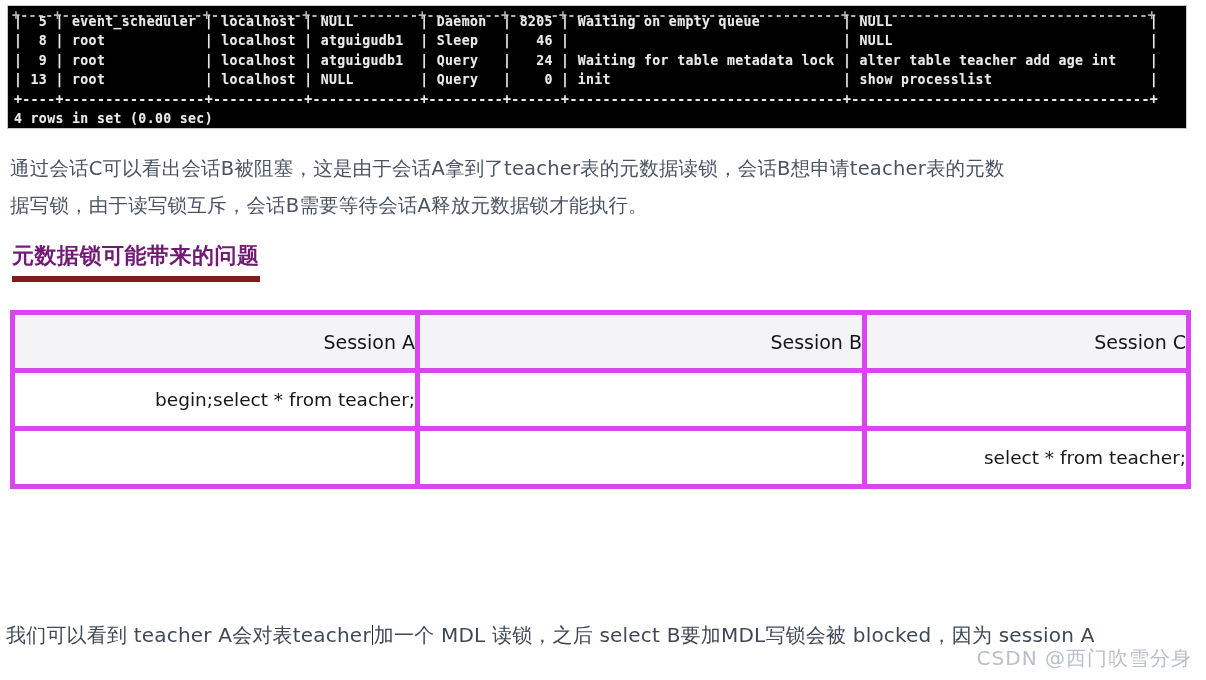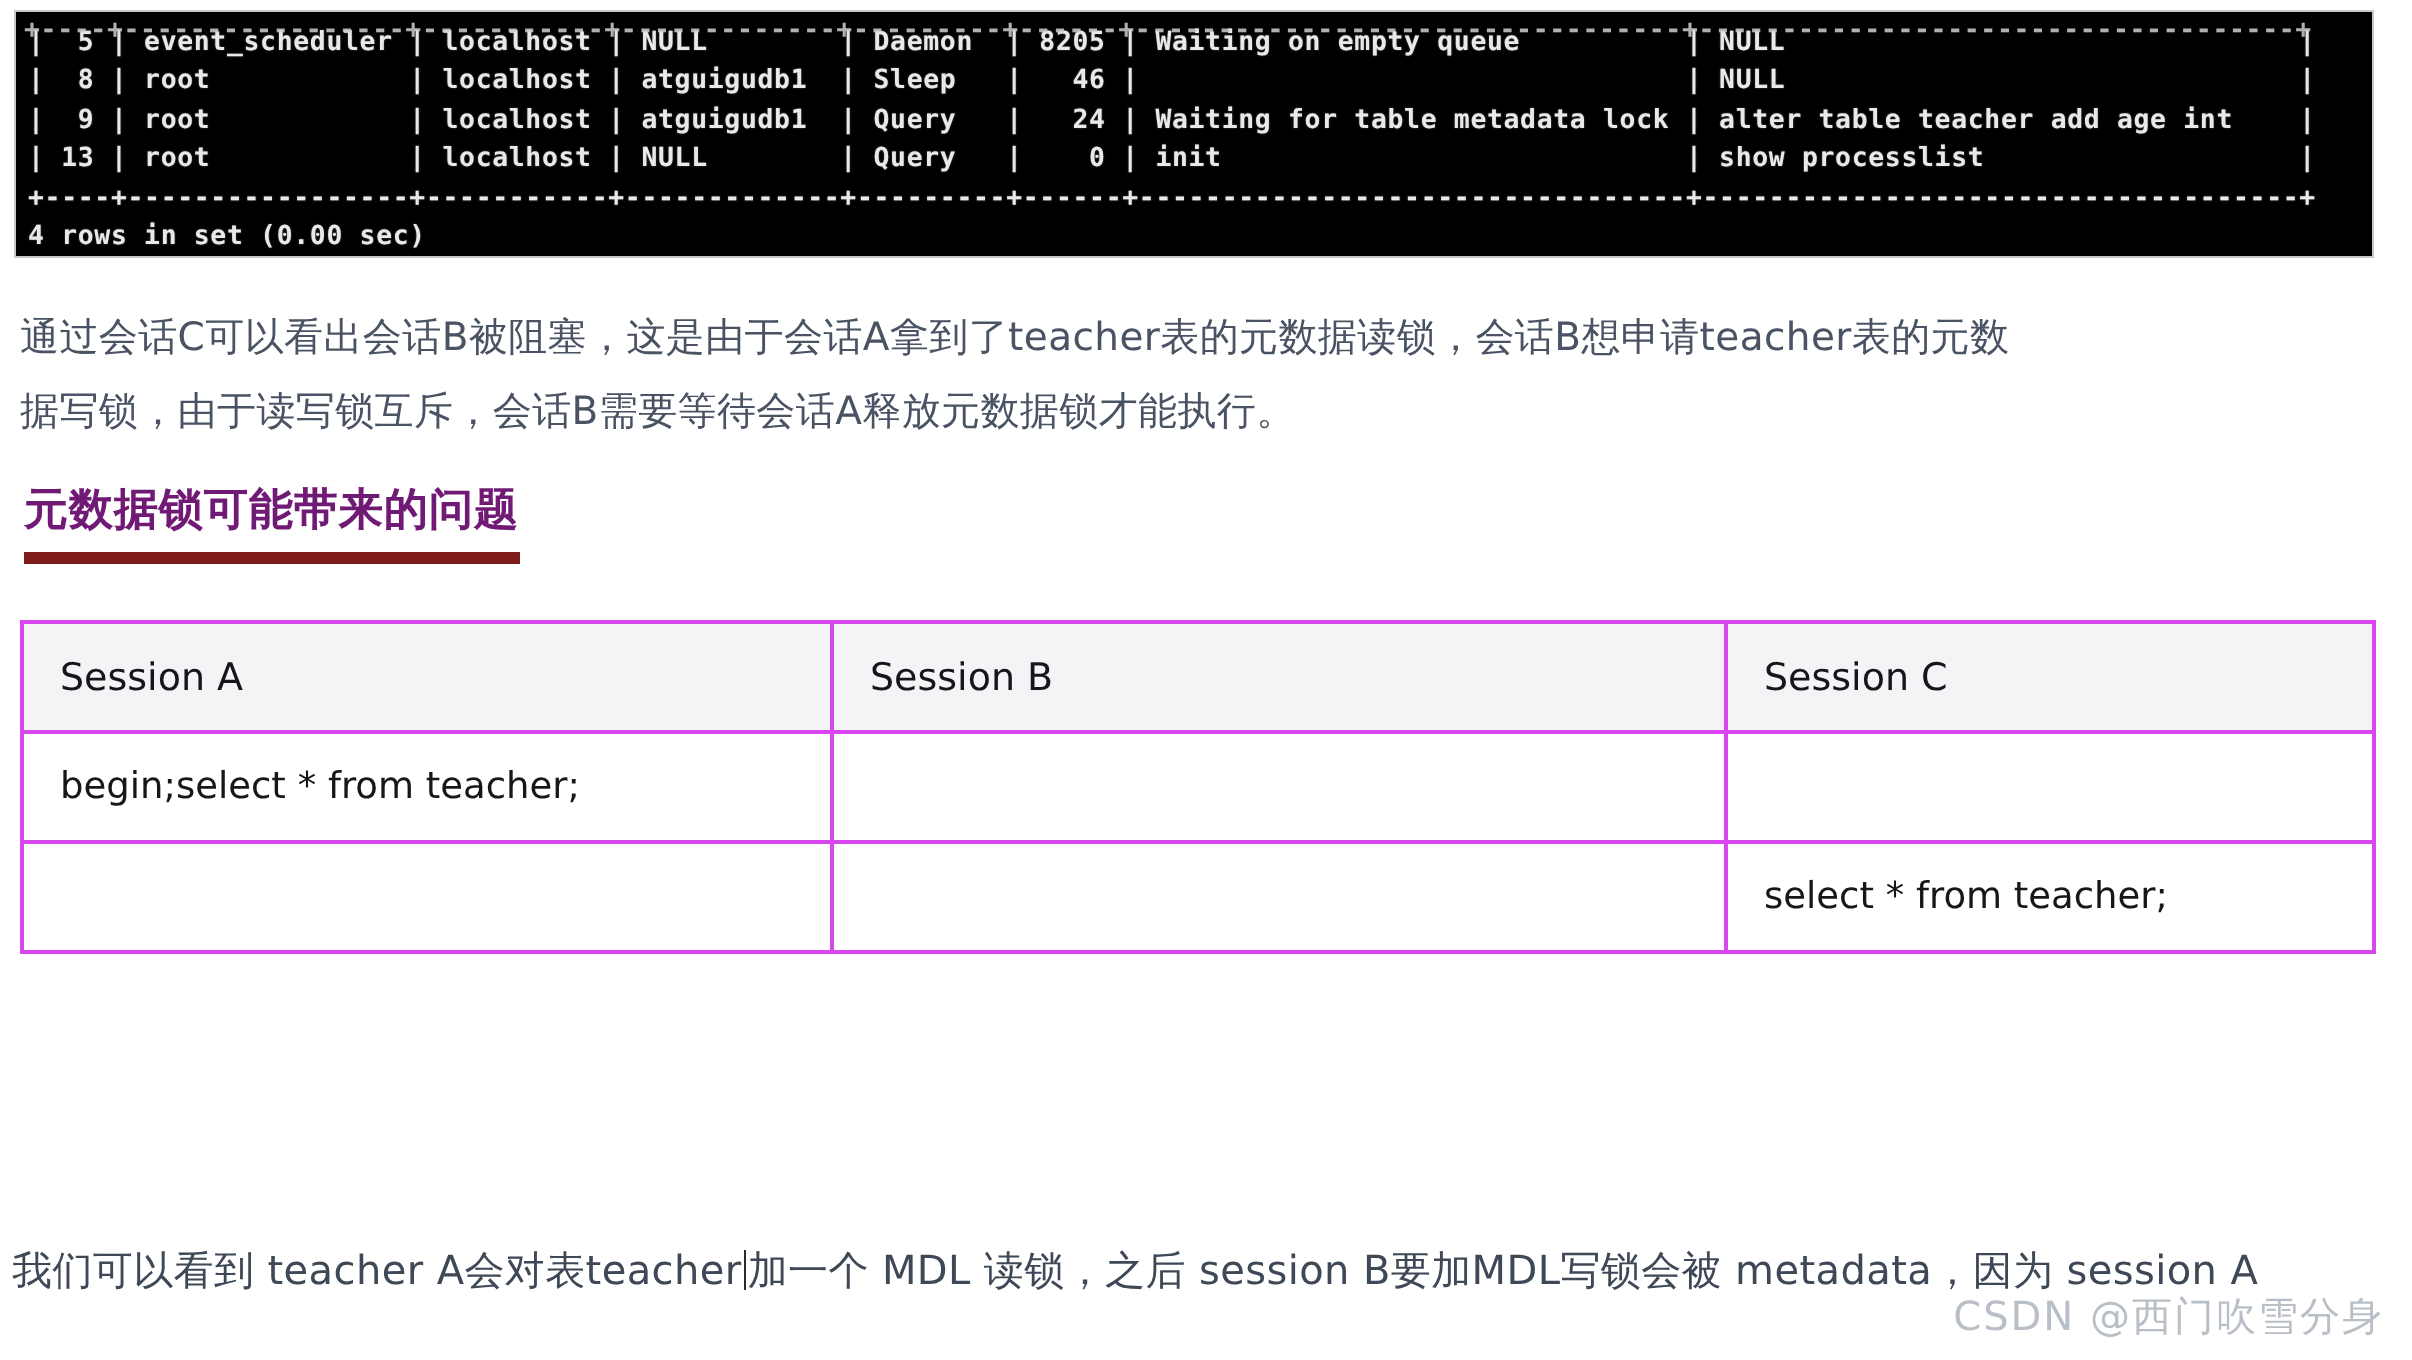--- a/index.html
+++ b/index.html
@@ -84,22 +84,22 @@
   #session-table {
     position: absolute;
     left: 10px;
     top: 310px;
     width: 1176px;
     border-collapse: collapse;
     table-layout: fixed;
     background: #ffffff;
   }
   #session-table th, #session-table td {
-    border: 2px solid #d946ef;
-    text-align: left;
+    border: 5px solid #d946ef;
+    text-align: right;
     vertical-align: middle;
     font-family: "DejaVu Sans", "Liberation Sans", sans-serif;
     font-weight: 400;
     color: #17171a;
     padding: 0 0 0 18px;
   }
   #session-table thead th {
     background: #f4f4f6;
     height: 53px;
     font-size: 19px;
@@ -185,18 +185,18 @@
     </tr>
     <tr>
       <td></td>
       <td></td>
       <td>select * from teacher;</td>
     </tr>
   </tbody>
 </table>
 
 <div id="para-bottom" class="cjk-para">
-  <div><span>我们可以看到 teacher A会对表teacher</span><span class="caret"></span><span>加一个 MDL 读锁，之后 session B要加MDL写锁会被 metadata，因为 session A</span></div>
+  <div><span>我们可以看到 teacher A会对表teacher</span><span class="caret"></span><span>加一个 MDL 读锁，之后 select B要加MDL写锁会被 blocked，因为 session A</span></div>
   
   
 </div>
 
 <div id="watermark">CSDN @西门吹雪分身</div>
 
 </body></html>

